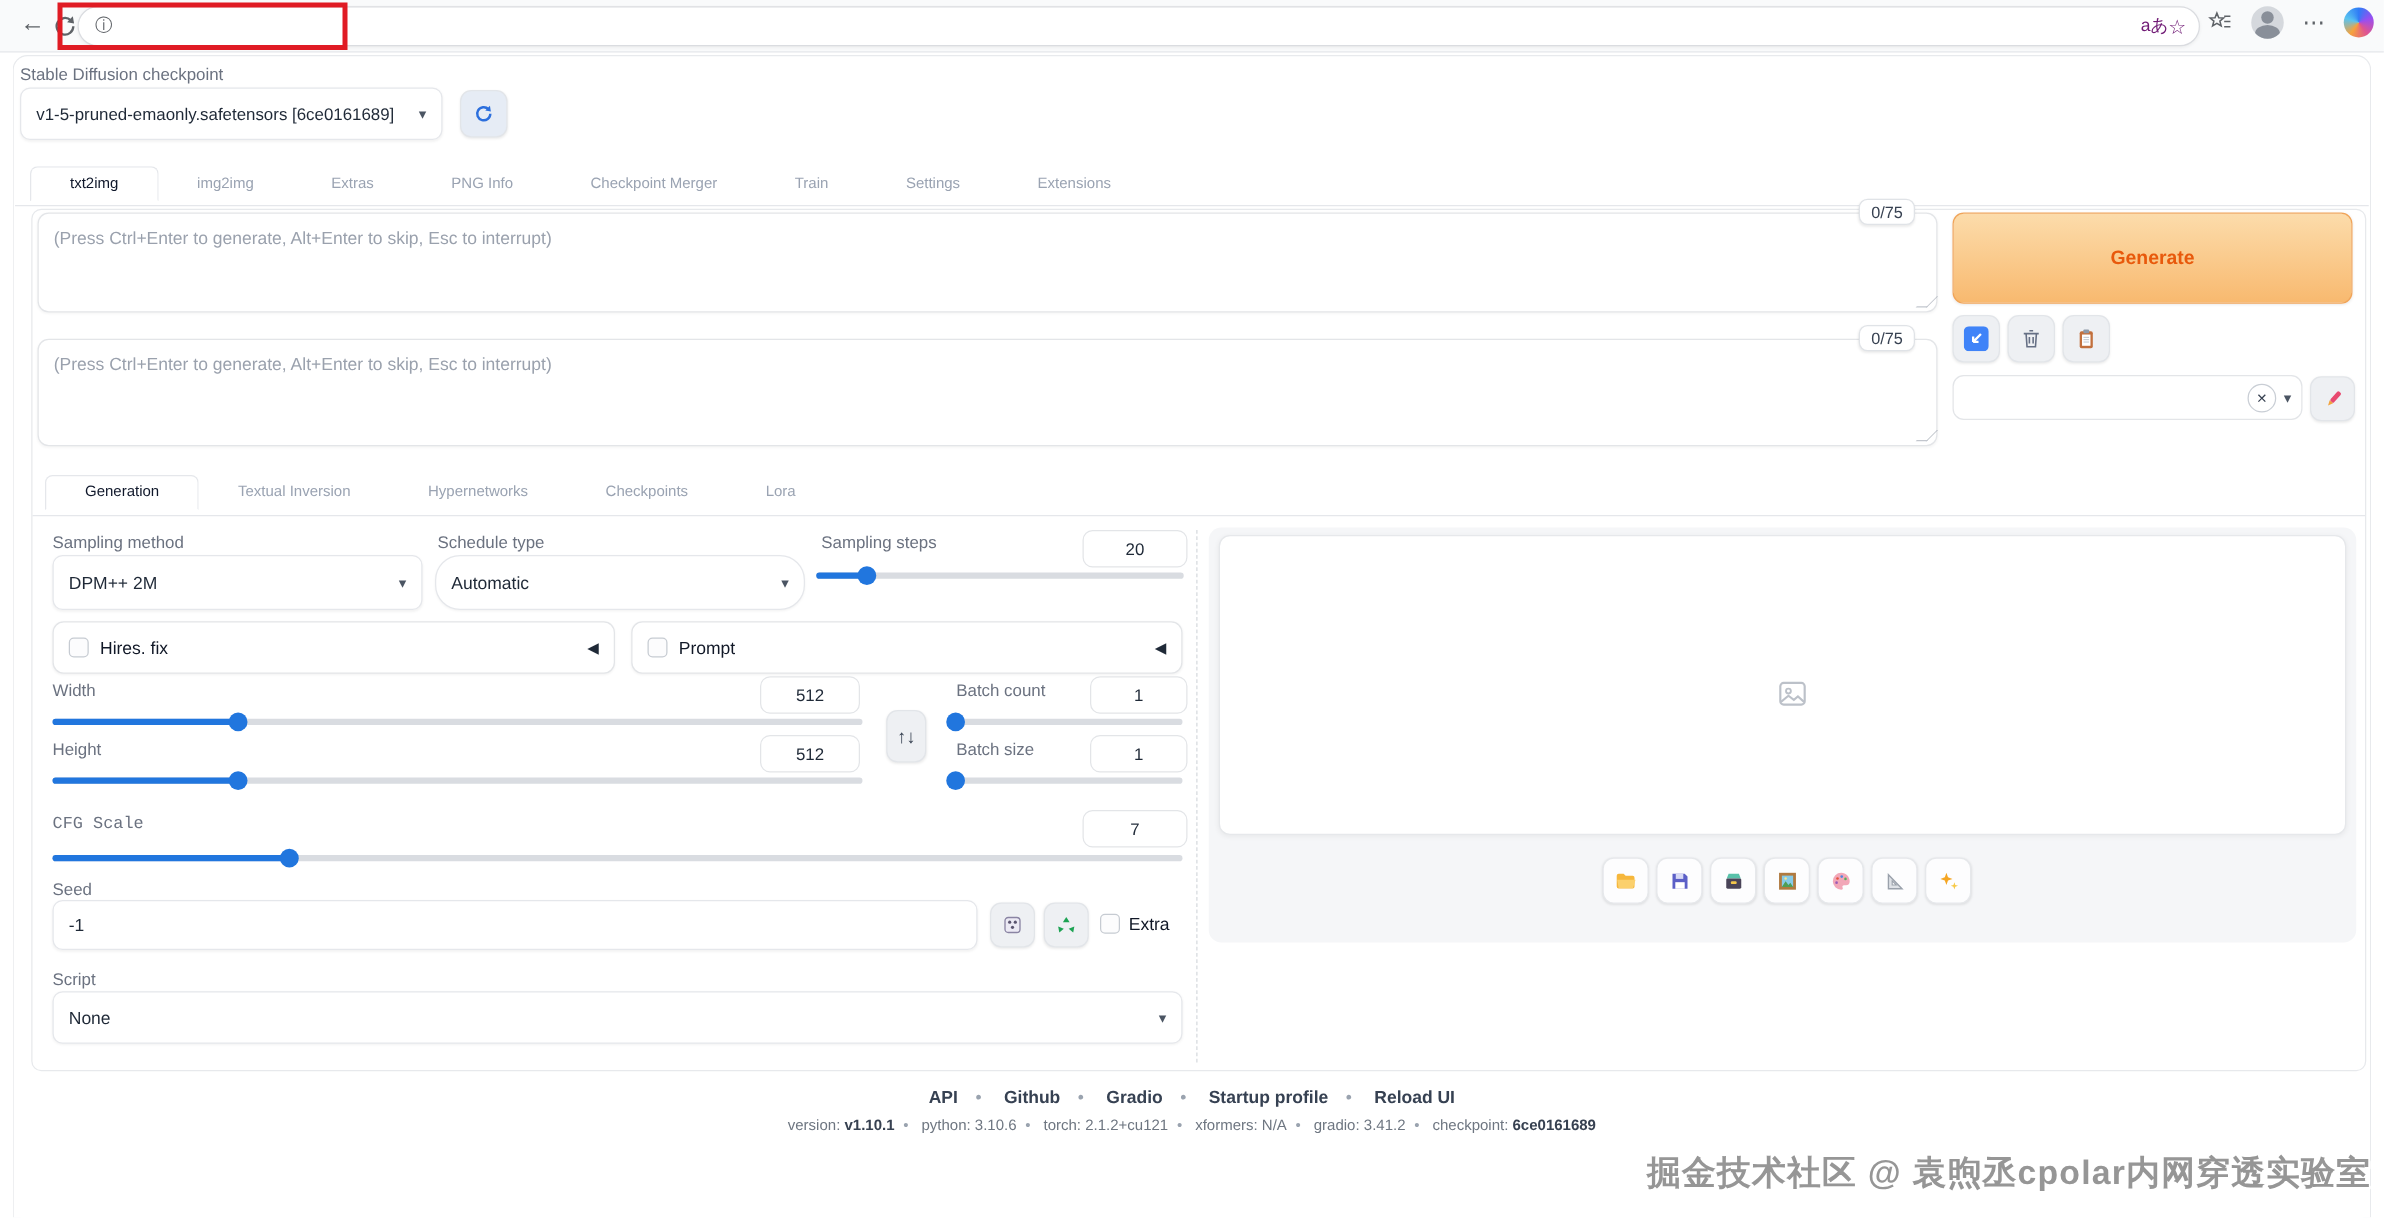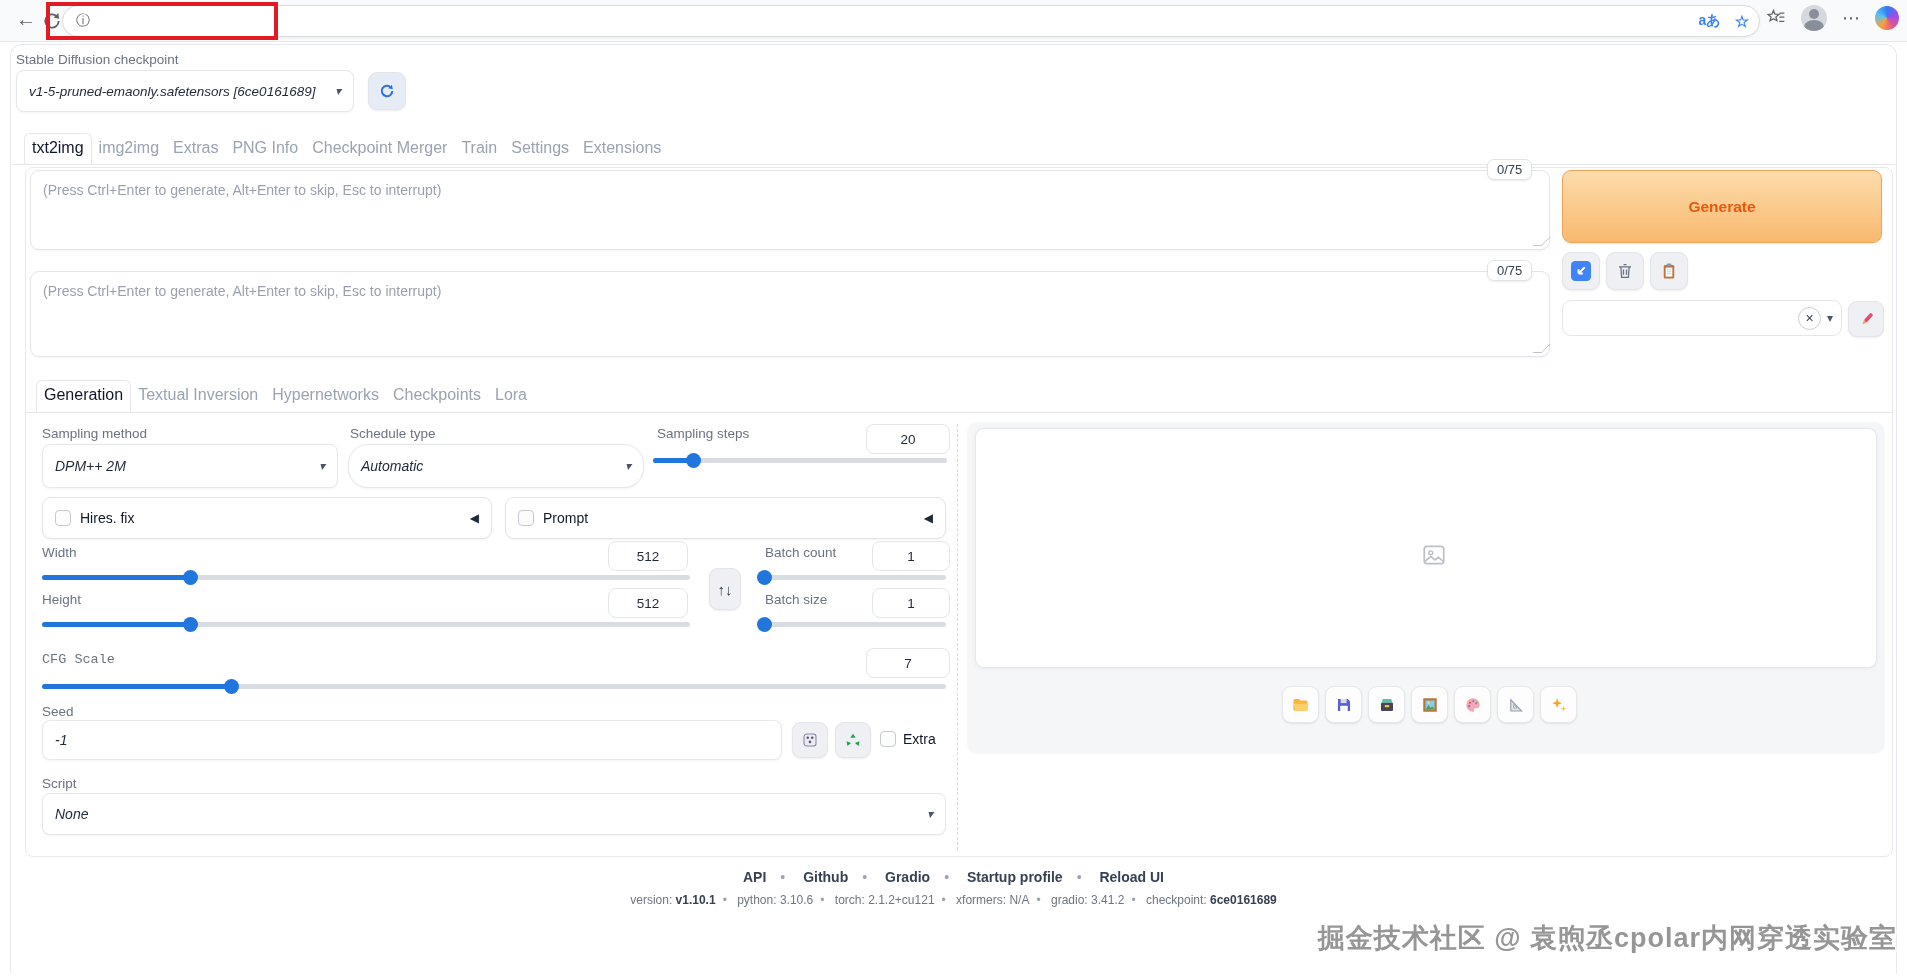--- a/index.html
+++ b/index.html
@@ -5,38 +5,38 @@
   * { margin:0; padding:0; box-sizing:border-box; }
   html,body { width:1907px; height:979px; background:#fff; font-family:"Liberation Sans", sans-serif; overflow:hidden; }
   .abs { position:absolute; }
 
   
   .browser-bar { position:absolute; left:0; top:0; width:1907px; height:42px; background:#f9fafb; border-bottom:1px solid #e5e7eb; }
   .nav-glyph { position:absolute; font-size:20px; color:#5f6368; }
   .omnibox { position:absolute; left:62px; top:5px; width:1698px; height:32px; background:#fff; border:1px solid #dadce0; border-radius:16px; box-shadow:0 1px 3px rgba(0,0,0,.06); }
   .omni-url { position:absolute; left:36px; top:7px; font-size:14px; color:#202124;margin-top:40px; }
   .omni-info { position:absolute; left:13px; top:6px; font-size:14px; color:#5f6368; }
-  .omni-right { position:absolute; right:10px; top:6px; display:flex; gap:14px; color:#3b82f6; font-size:14px;font-weight:bold; }
+  .omni-right { position:absolute; right:10px; top:6px; display:flex; color:#701a75; font-size:14px; }
   .red-annotation { position:absolute; left:46px; top:2px; width:232px; height:38px; border:4px solid #e01b24; }
   .chrome-right { position:absolute; right:8px; top:5px; display:flex; align-items:center; gap:15px; }
   .avatar { width:26px; height:26px; border-radius:50%; background:#d5d8dd; position:relative; overflow:hidden; }
   .avatar:before { content:""; position:absolute; left:8px; top:4px; width:10px; height:10px; border-radius:50%; background:#898f99; }
   .avatar:after { content:""; position:absolute; left:3px; top:15px; width:20px; height:14px; border-radius:50%; background:#898f99; }
   .copilot { width:24px; height:24px; border-radius:50%; background:conic-gradient(#2f7cf6,#9a4ef0,#e0558f,#f6a23c,#59c3f0,#2f7cf6); }
 
   
   .app-card { position:absolute; left:10px; top:44px; width:1887px; height:930px; background:#fff; border:1px solid #e8eaed; border-radius:12px 12px 0 0; border-bottom:none; }
   .g-label { font-size:13.5px; color:#6b7280; }
-  .dropdown { background:#fff; border:1px solid #e5e7eb; border-radius:8px; box-shadow:0 1px 2px rgba(0,0,0,.05); display:flex; align-items:center; padding:16px 12px; font-size:14px; color:#1f2937;font-style:italic; }
+  .dropdown { background:#fff; border:1px solid #e5e7eb; border-radius:8px; box-shadow:0 1px 2px rgba(0,0,0,.05); display:flex; align-items:center; padding:16px 12px; font-size:14px; color:#1f2937; }
   .dropdown .caret { margin-left:auto; color:#4b5563; font-size:12px; }
   .icon-btn { display:flex; align-items:center; justify-content:center; background:#eef0f3; border:1px solid #e2e5e9; border-radius:9px; box-shadow:0 1px 2px rgba(0,0,0,.08); cursor:pointer; }
 
   
   .tabs { position:absolute; display:flex; align-items:flex-end; }
-  .tab { font-size:16px; color:#9aa3b2; padding:5px 7px 7px; cursor:pointer; }
+  .tab { font-size:12px; color:#9aa3b2; padding:5px 31px 7px; cursor:pointer; }
   .tab.active { color:#0f172a; background:#fff; border:1px solid #e5e7eb; border-bottom:1px solid #fff; border-radius:6px 6px 0 0; margin-bottom:-1px; }
   .tab-underline { position:absolute; height:1px; background:#e5e7eb; }
 
   
   .textarea-card { position:absolute; background:#fff; border:1px solid #e3e5e8; border-radius:9px; box-shadow:0 1px 2px rgba(0,0,0,.04); padding:8px 12px; }
   .ph-line1 { font-size:14px; color:#9aa1ad; }
   .ph-line2 { font-size:14px; color:#9aa1ad; margin-top:3px; }
   .counter-badge { position:absolute; background:#fff; border:1px solid #e0e3e7; border-radius:7px; box-shadow:0 1px 2px rgba(0,0,0,.08); font-size:13px; color:#374151; padding:2px 9px; }
   .resize-grip { position:absolute; right:3px; bottom:3px; width:9px; height:9px; border-right:1.5px solid #9aa1ad; border-bottom:1.5px solid #9aa1ad; transform:skew(-45deg) rotate(0deg); opacity:.6; }
 

